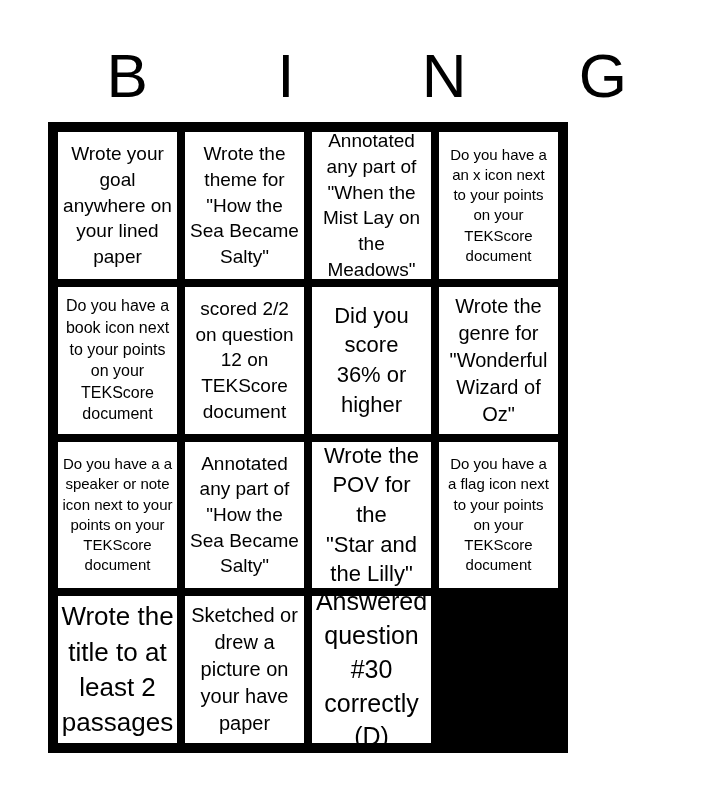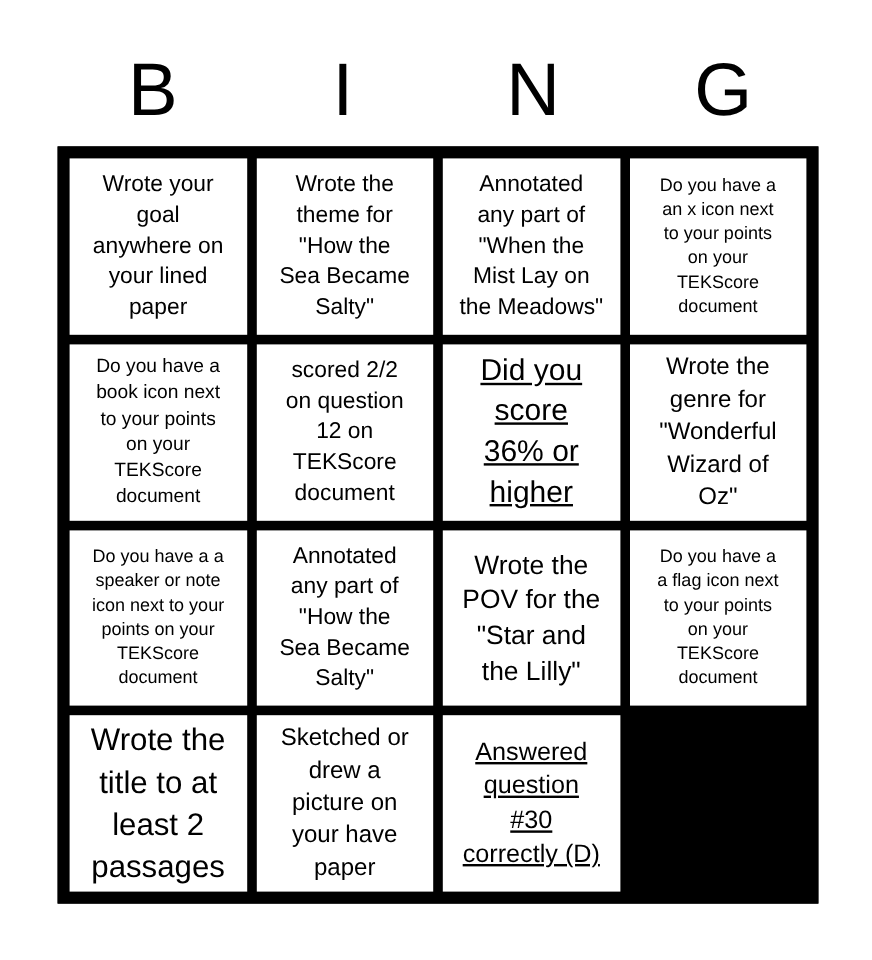--- a/index.html
+++ b/index.html
@@ -31,21 +31,21 @@
     justify-content: center;
     font-size: 62px;
     line-height: 1;
     padding-bottom: 15px;
     font-weight: 400;
   }
   .grid {
     position: absolute;
     left: 48px;
     top: 122px;
-    width: 634px;
+    width: 520px;
     height: 631px;
     box-sizing: border-box;
     border: 10px solid #000000;
     background: #000000;
     display: grid;
     grid-template-columns: repeat(4, 1fr);
     grid-template-rows: repeat(4, 1fr);
     gap: 8px;
   }
   .cell {
@@ -57,23 +57,23 @@
     white-space: pre-line;
     line-height: 1.35;
     padding: 2px 3px;
     box-sizing: border-box;
     overflow: hidden;
   }
   .fs15 { font-size: 15px; }
   .fs16 { font-size: 16px; }
   .fs19 { font-size: 19px; }
   .fs20 { font-size: 20px; }
-  .fs21 { font-size: 21px; text-decoration: underline; }
+  .fs21 { font-size: 25px; }
   .fs22 { font-size: 22px; }
-  .fs25 { font-size: 25px; text-decoration: underline; }
+  .fs25 { font-size: 22px; }
   .fs26 { font-size: 26px; }
   .free { font-size: 48px; line-height: 1.1; }
 </style>
 </head>
 <body>
 
 <div class="page">
 
   <div class="header">
     <div class="letter">B</div>

